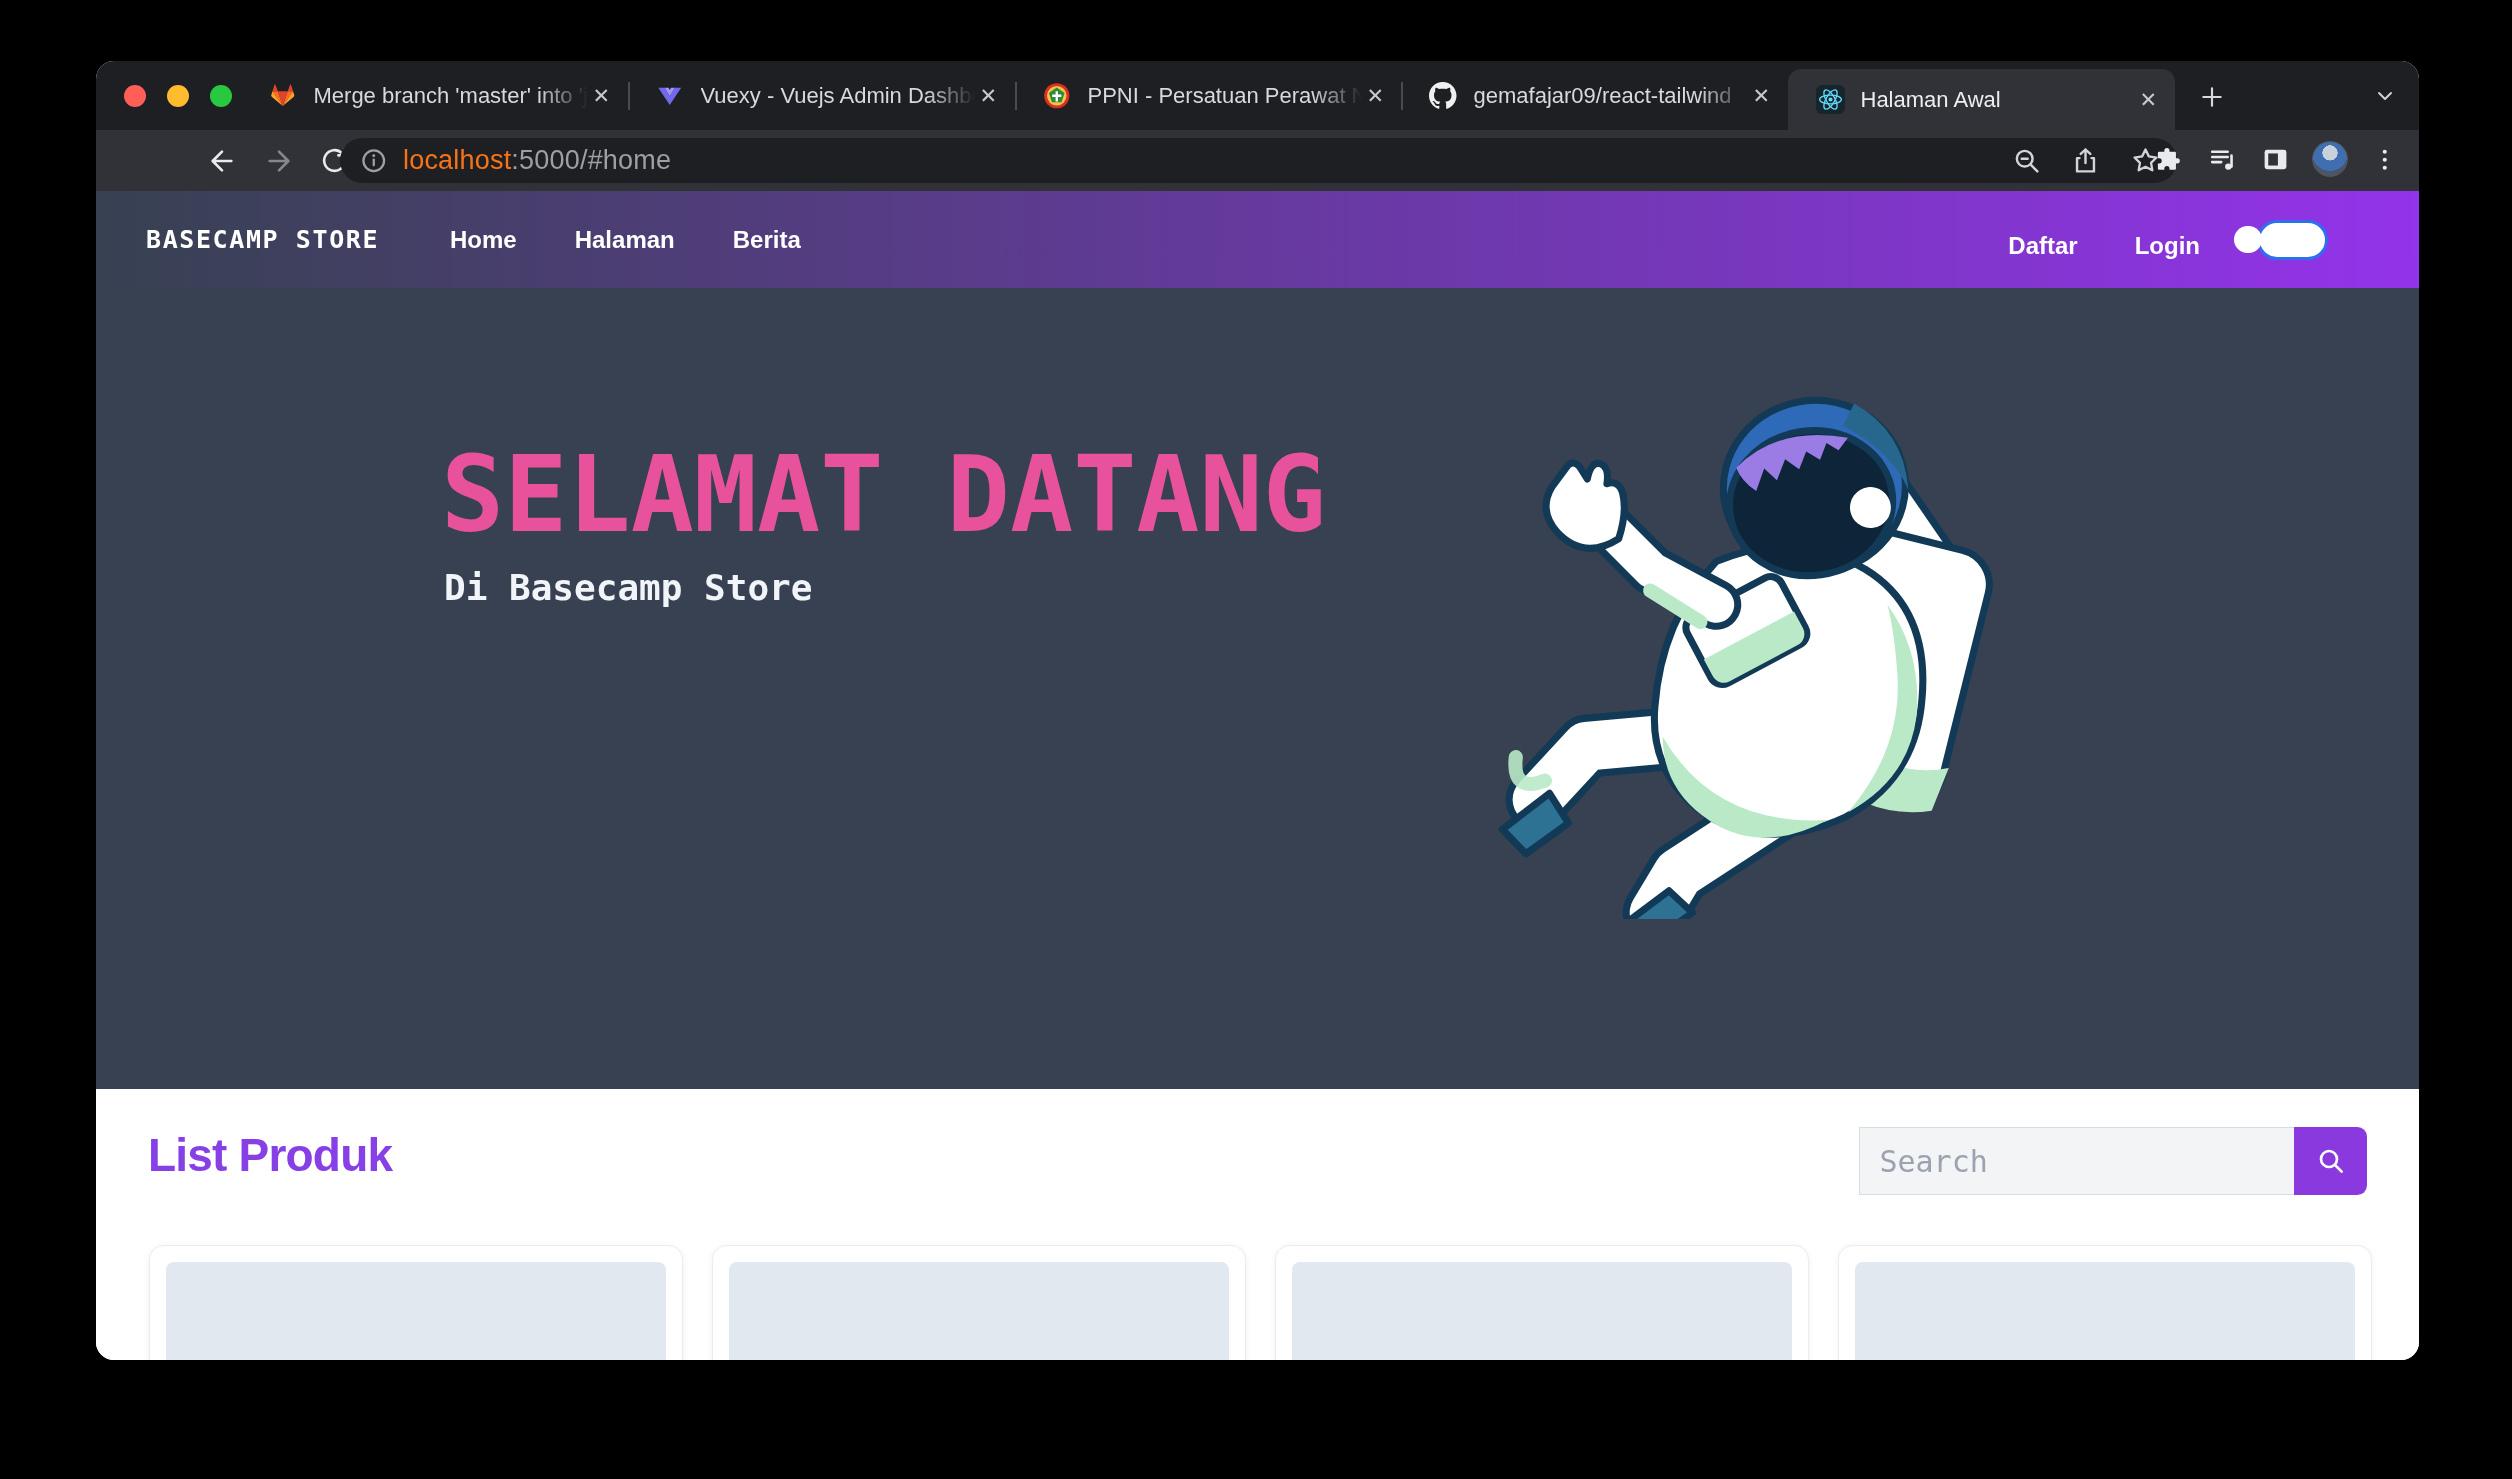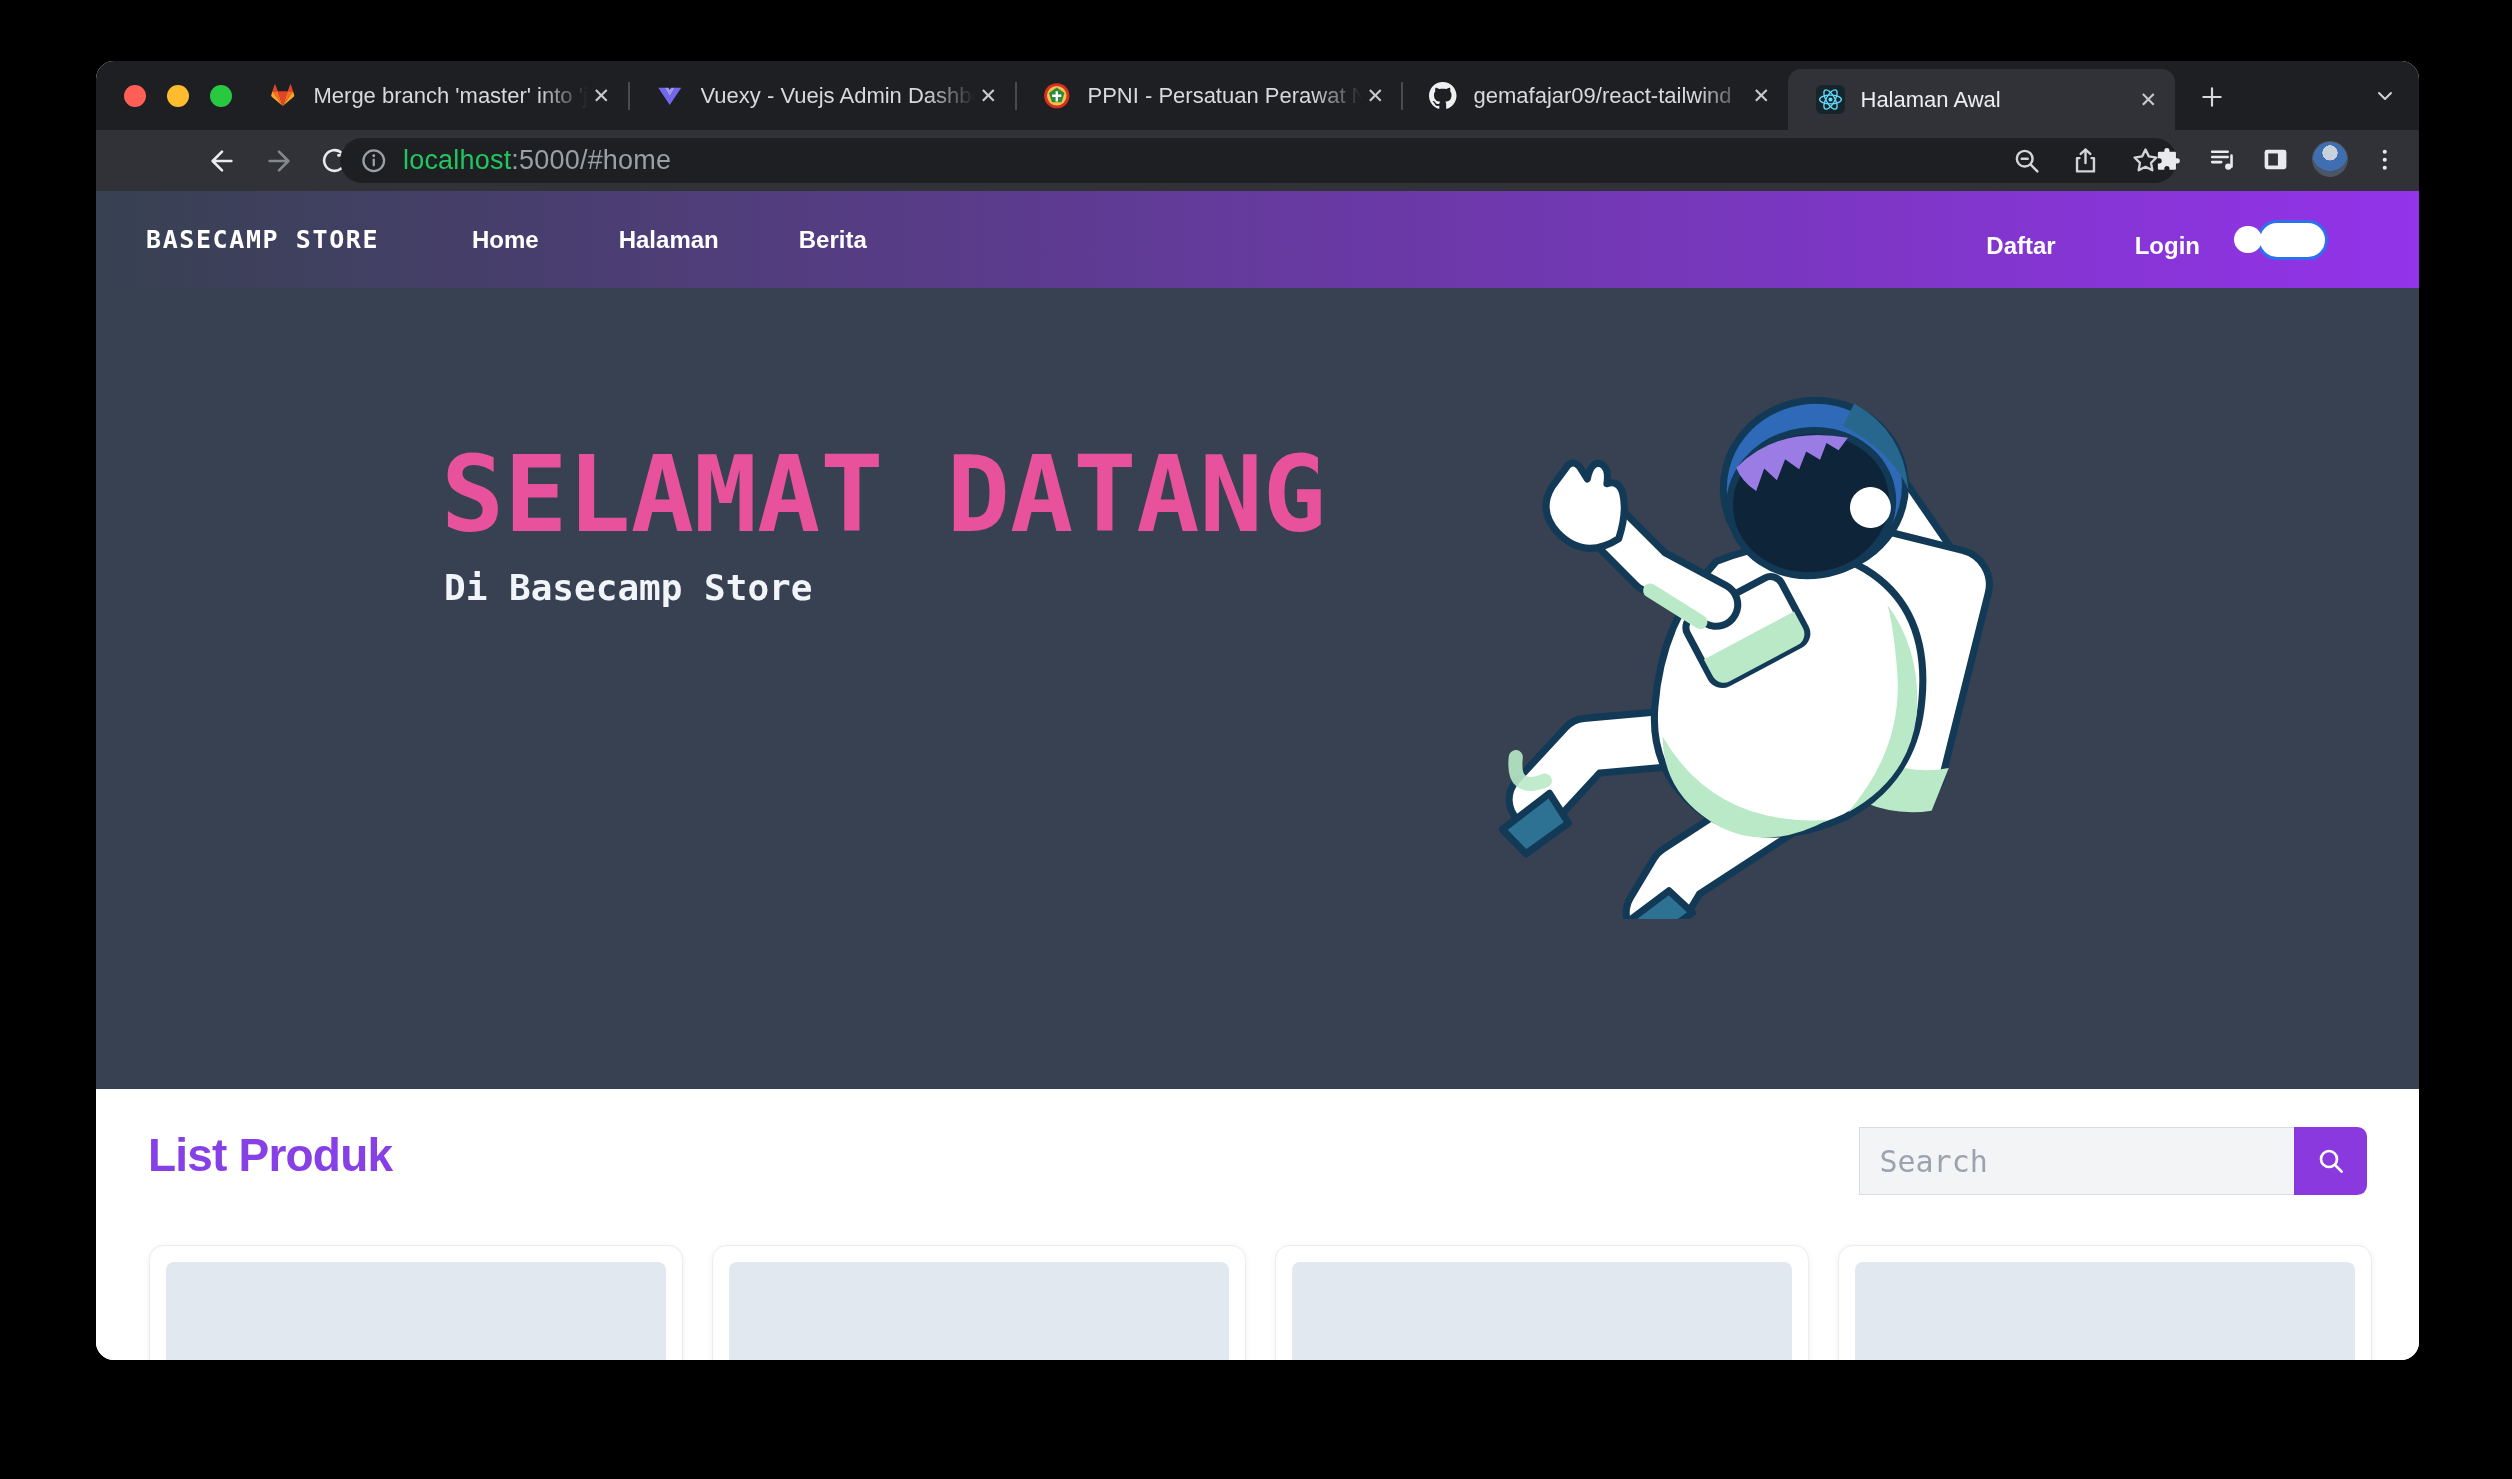--- a/index.html
+++ b/index.html
@@ -25,38 +25,38 @@
   .newtab { position:absolute; left:2098px; top:18px; width:36px; height:36px; color:#d7d9dc; display:flex;align-items:center;justify-content:center; }
   .tab-chevron { position:absolute; left:2273px; top:19.4px; width:32px; height:32px; color:#cfd1d4; display:flex;align-items:center;justify-content:center; }
 
   
   .toolbar { position:relative; width:100%; height:61px; background:#303237; }
   .navbtn { position:absolute; top:11.3px; width:39px; height:39px; display:flex; align-items:center; justify-content:center; color:#d6d8db; }
   .urlbar { position:absolute; left:244px; top:8px; width:1837px; height:45px; background:#1d1f22;
             border-radius:23px; display:flex; align-items:center; color:#9aa0a6; }
   .url-info { margin-left:19.4px; width:29px; height:29px; display:flex; align-items:center; justify-content:center; }
   .url-text { margin-left:14.6px; font-size:27px; letter-spacing:0.2px; }
-  .url-host { color:#22c55e; }
+  .url-host { color:#f97316; }
   .url-rest { color:#9aa0a6; }
   .url-right { position:absolute; right:16px; display:flex; gap:27.5px; }
   .url-right .ic, .tool-right .ic { width:32px; height:32px; display:flex; align-items:center; justify-content:center; color:#d2d4d7; }
   .tool-right { position:absolute; right:18px; top:11.3px; display:flex; gap:21px; align-items:center; }
   .avatar { width:36px; height:36px; border-radius:50%;
             background:radial-gradient(circle at 50% 32%, #c8d2dc 0 26%, #3f6fb0 27% 62%, #4a5568 63%);
             border:0.8px solid #555; }
 
   
   .site-nav { position:relative; width:100%; height:97px;
               background:linear-gradient(90deg,#374151 0%, #9333ea 100%);
               display:flex; align-items:center; color:#fff; }
   .brand { position:absolute; left:50px; font-family:"DejaVu Sans Mono", monospace; font-weight:bold;
            font-size:25px; letter-spacing:1.6px; }
   .nav-links { position:absolute; left:354px; display:flex; gap:58px; font-size:24px; font-weight:600; }
   .nav-right { position:absolute; right:91px; display:flex; gap:57px; align-items:flex-end; font-size:24px; font-weight:600; }
-  .nav-link { cursor:pointer;margin-left:22px; }
+  .nav-link { cursor:pointer; }
   .toggle { width:71px; height:40px; border:3.2px solid #2f6fed; border-radius:21px; background:#fff; padding:2.4px; }
   .toggle-track { position:relative; width:100%; height:100%; background:#d0b0f4; border-radius:16px; }
   .toggle-knob { position:absolute; right:0.8px; top:0.8px; width:27.5px; height:27.5px; background:#fff; border-radius:50%; }
 
   
   .hero { position:relative; width:100%; height:801px; background:#374151; overflow:hidden; }
   .hero-title { position:absolute; left:345px; top:146px; font-family:"DejaVu Sans Mono", monospace;
                 font-weight:bold; font-size:105px; color:#e8519b; white-space:nowrap; }
   .hero-sub { position:absolute; left:348px; top:279px; font-family:"DejaVu Sans Mono", monospace;
               font-weight:bold; font-size:36px; color:#f1f5f9; }

